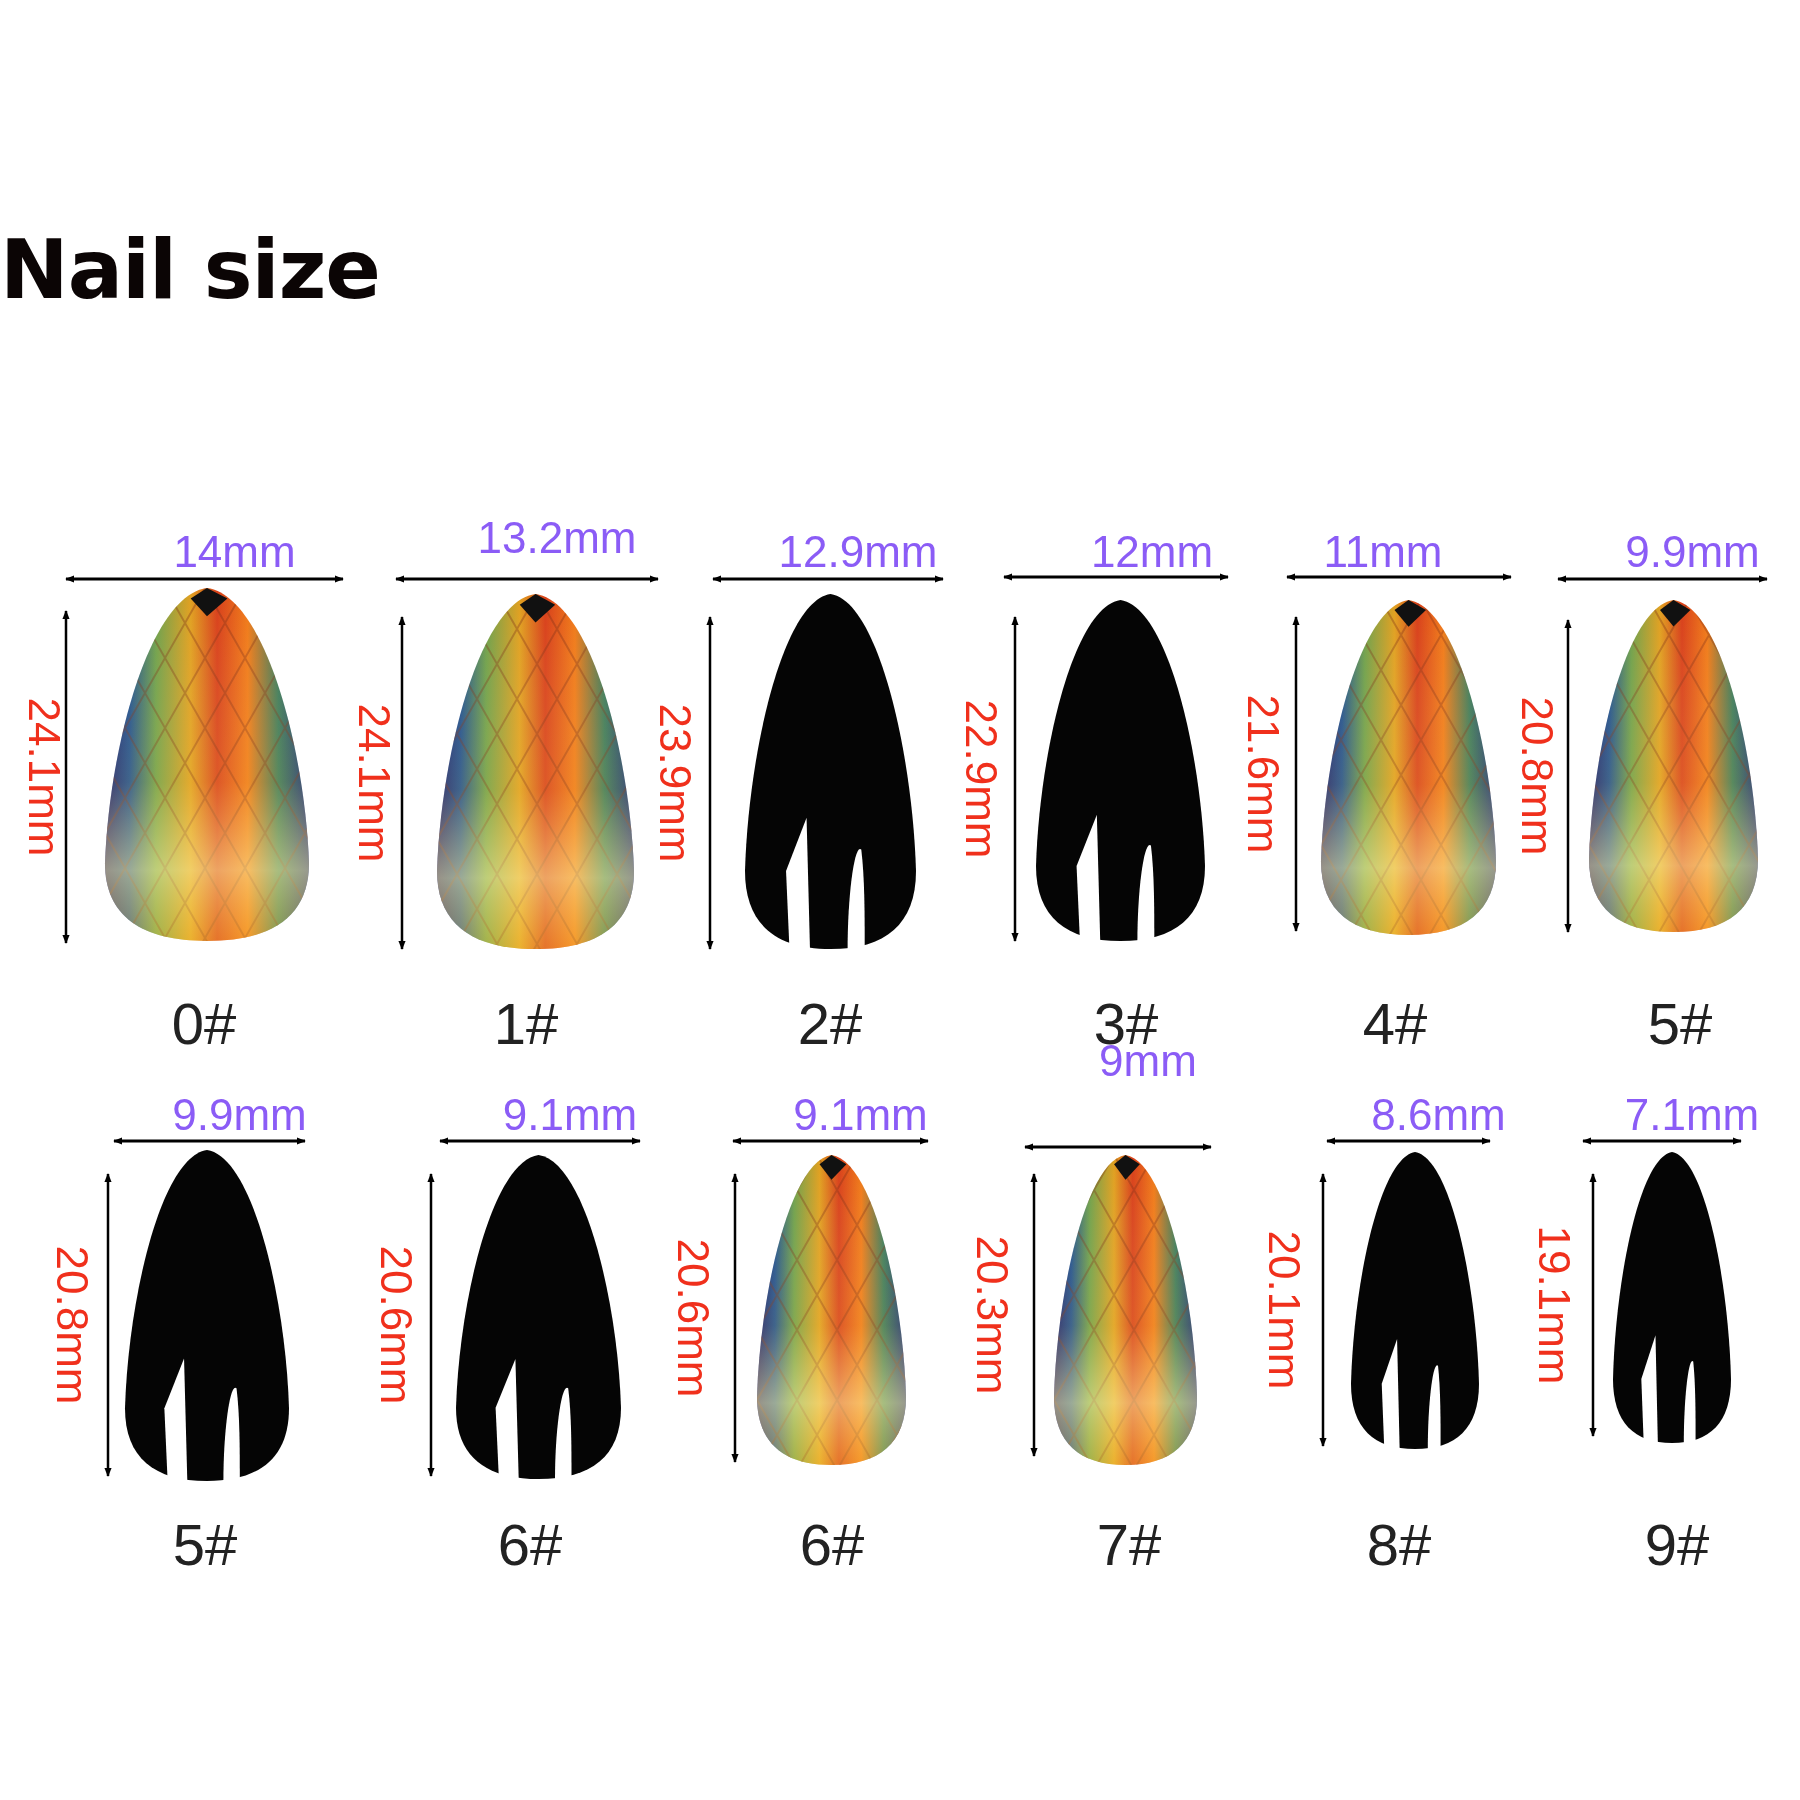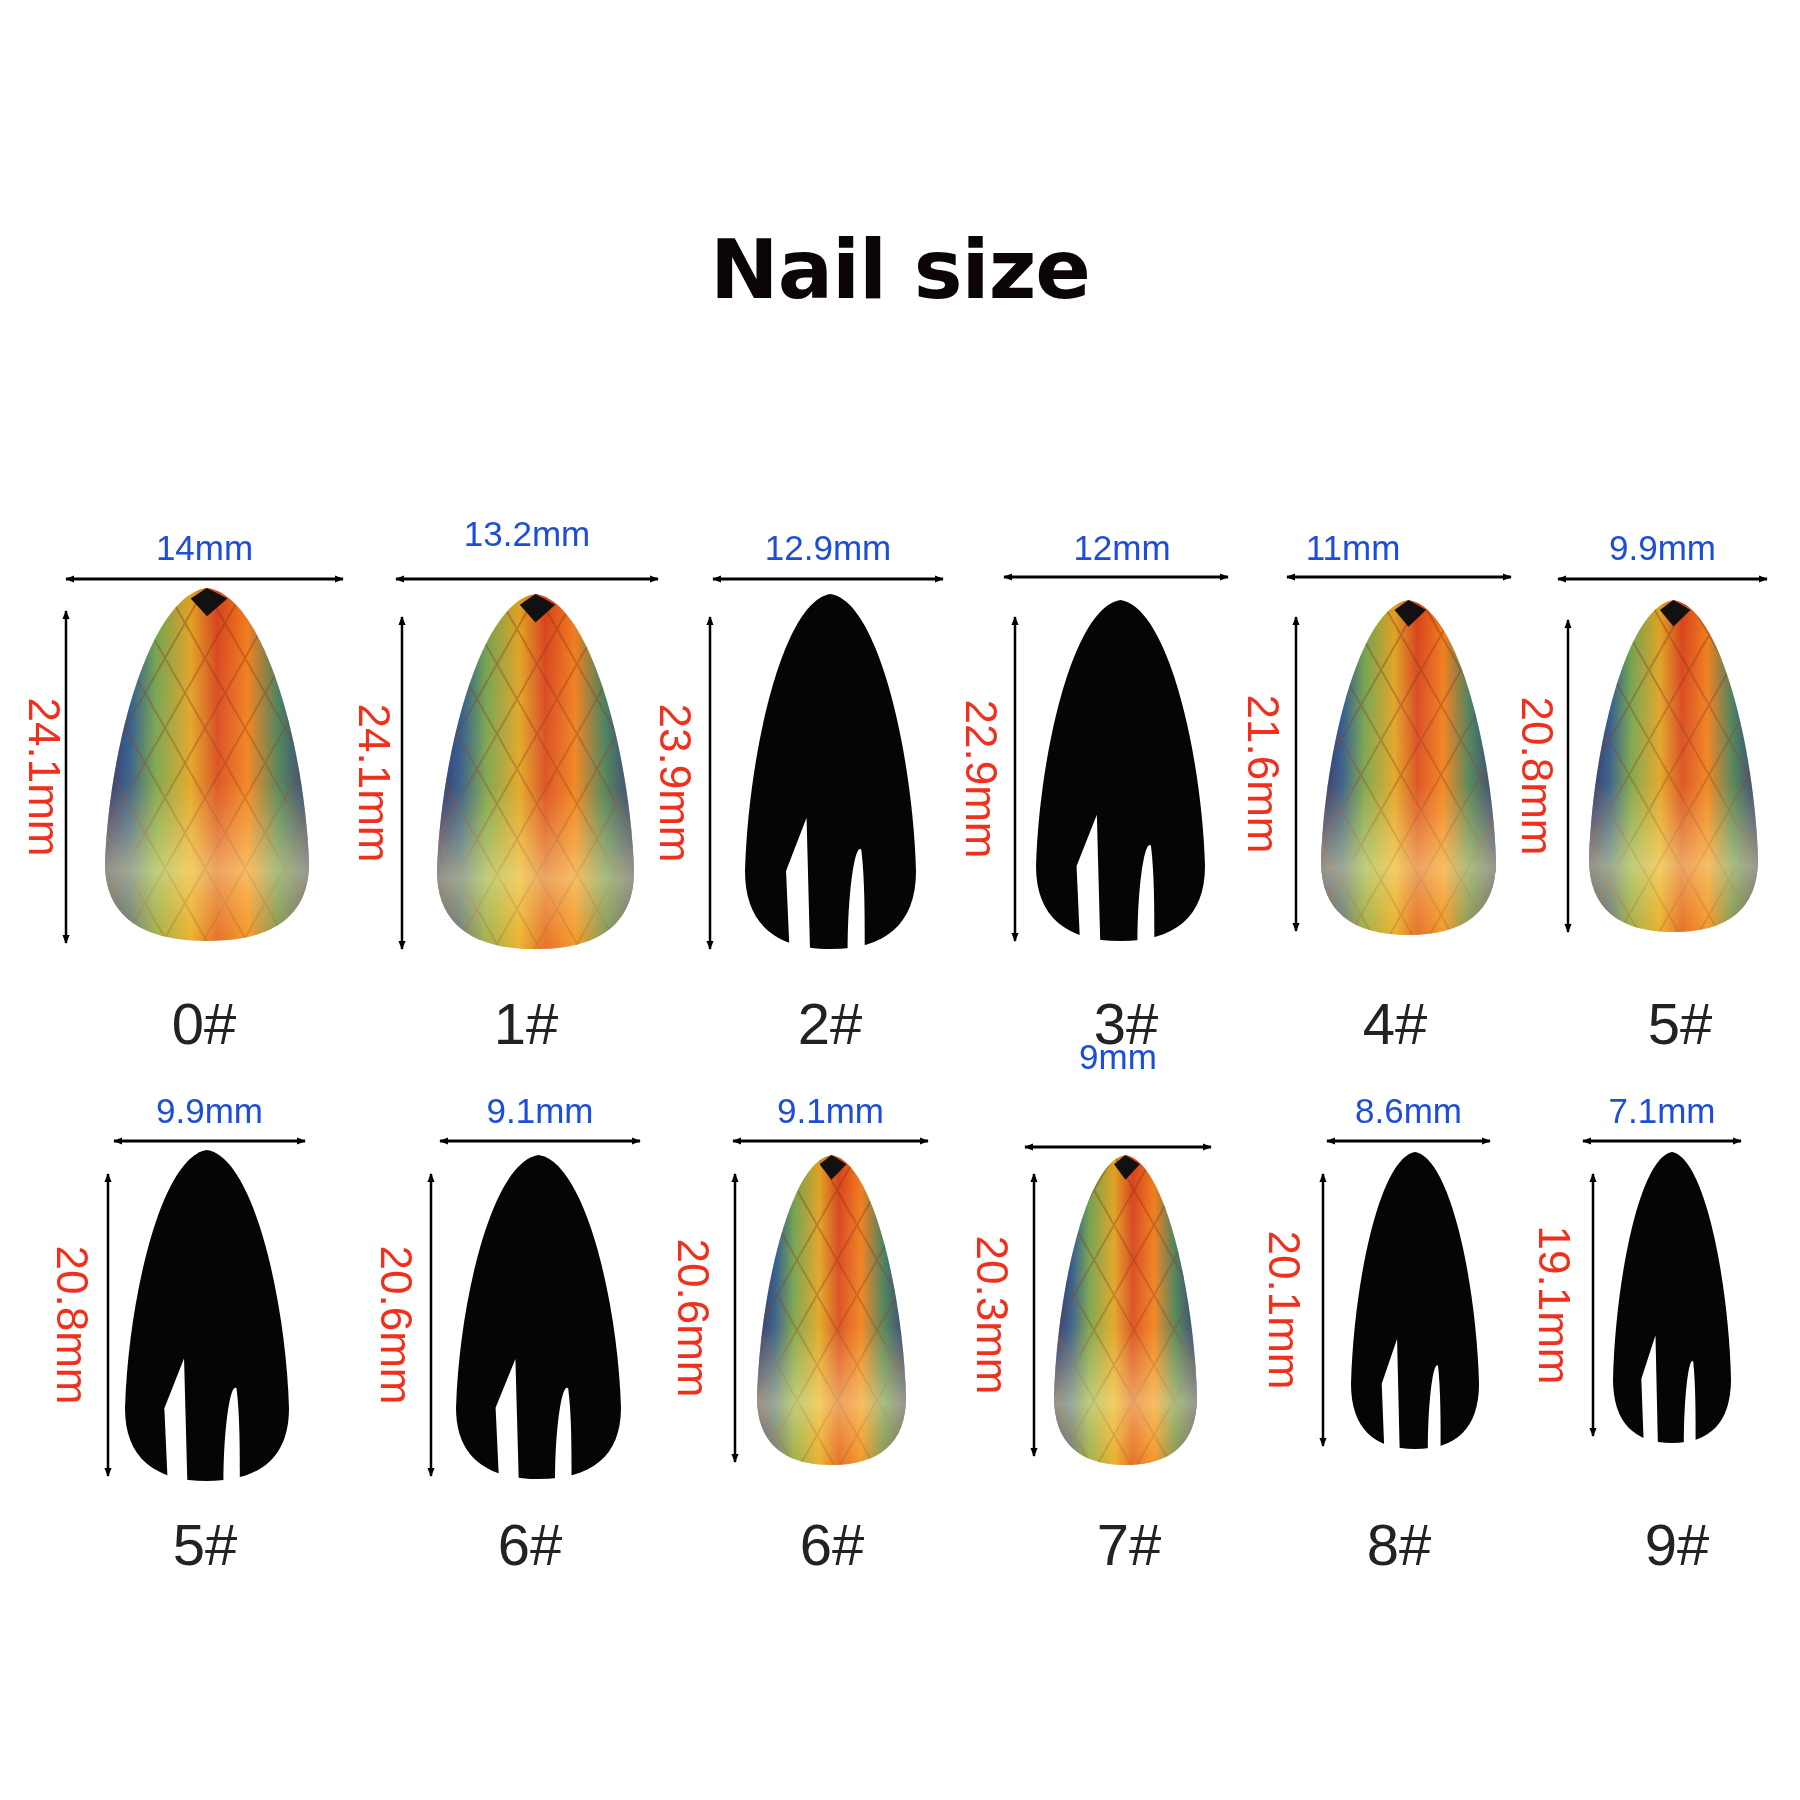--- a/index.html
+++ b/index.html
@@ -1,21 +1,21 @@
 <!DOCTYPE html>
 <html><head>
 <meta charset="utf-8">
 <style>
   html, body { margin: 0; padding: 0; background: #ffffff; }
   .canvas { position: relative; width: 1800px; height: 1800px; overflow: hidden; background: #ffffff; }
-  .title { position: absolute; left: 0; width: 1800px; top: 222px; text-align: center;
+  .title { position: absolute; left: 0; width: 1800px; top: 222px; text-align: left;
     font-family: "DejaVu Sans", sans-serif; font-weight: bold; font-size: 82px; color: #0b0505; letter-spacing: -1px; }
   .item { position: absolute; }
   .wlabel { position: absolute; transform: translateX(-50%); white-space: nowrap;
-    font-family: "Liberation Sans", sans-serif; font-size: 35px; color: #1d4ed8; line-height: 1; }
+    font-family: "Liberation Sans", sans-serif; font-size: 44px; color: #8b5cf6; line-height: 1; margin-left: 30px; }
   .hlabel { position: absolute; white-space: nowrap; transform-origin: center center;
     font-family: "Liberation Sans", sans-serif; font-size: 44px; color: #f0301c; line-height: 1; }
   .size { position: absolute; transform: translateX(-50%); white-space: nowrap;
     font-family: "Liberation Sans", sans-serif; font-size: 58px; color: #222222; line-height: 1; }
   svg.arrow { position: absolute; overflow: visible; }
   svg.nail { position: absolute; overflow: visible; }
 </style>
 </head>
 <body>
 

